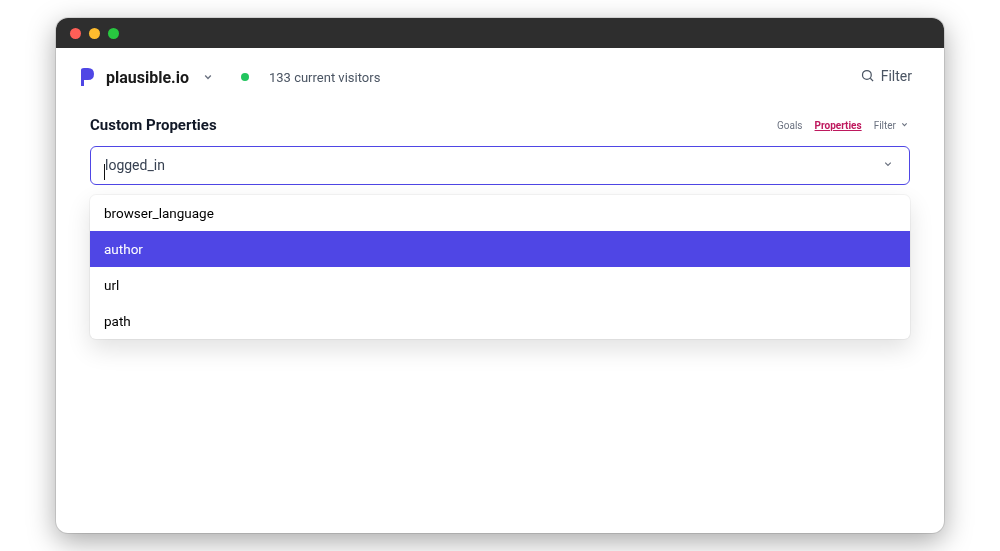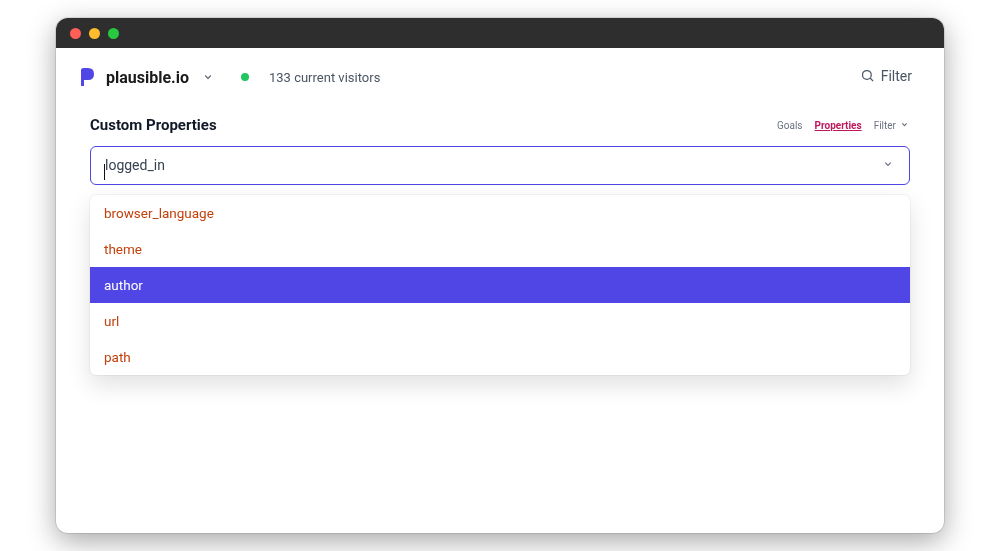--- a/index.html
+++ b/index.html
@@ -145,21 +145,21 @@
   .dropdown {
     margin-top: 10px;
     border-radius: 6px;
     box-shadow: 0 10px 24px rgba(0,0,0,0.12), 0 0 0 1px rgba(0,0,0,0.04);
     background: #fff;
     overflow: hidden;
   }
   .option {
     padding: 10px 14px;
     font-size: 13.5px;
-    color: #c2410c;
+    color: #000000;
     cursor: pointer;
   }
   .option.highlight {
     background: #4f46e5;
     color: #ffffff;
   }
   svg { flex-shrink: 0; }
 </style>
 </head>
 <body>
@@ -225,20 +225,19 @@
       <span>
         <svg width="14" height="14" viewBox="0 0 20 20" fill="none" stroke="#6b7280" stroke-width="1.8">
             <path d="M6 8l4 4 4-4"></path>
           </svg>
       </span>
     </div>
 
     <div class="dropdown" id="dropdown">
 
     <div class="option">browser_language</div>
-        <div class="option">theme</div>
         <div class="option highlight">author</div>
         <div class="option">url</div>
         <div class="option">path</div>
       </div>
   </div>
 
 </div>
 
 </body></html>

